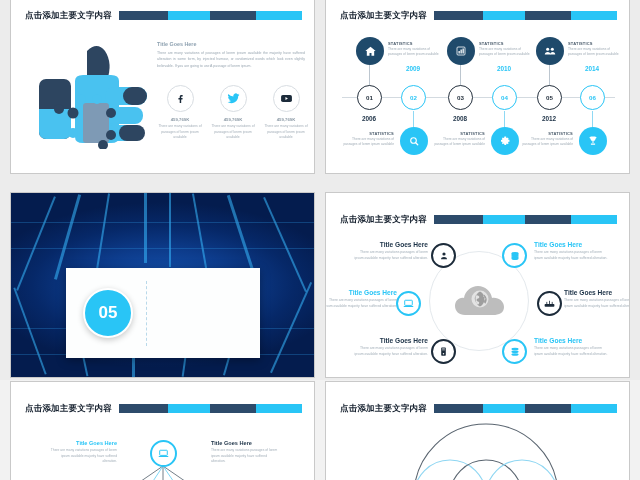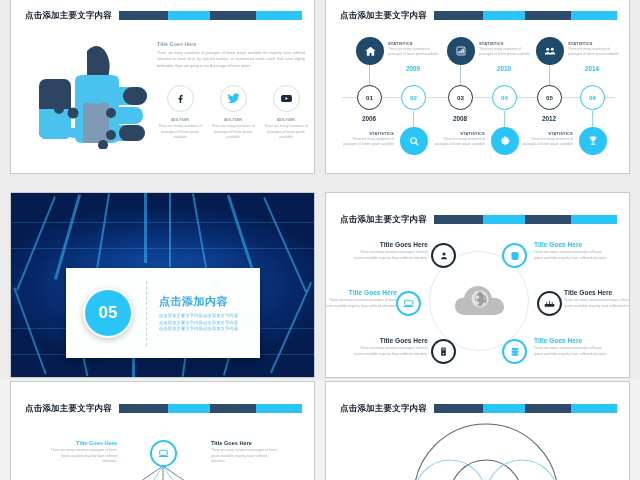--- a/index.html
+++ b/index.html
@@ -339,26 +339,20 @@
       <span class="ray" style="left:92%;bottom:0;width:2px;height:54%;transform:rotate(24deg);"></span>
       <span class="grid-l" style="left:0;right:0;top:16%;"></span>
       <span class="grid-l" style="left:0;right:0;top:30%;"></span>
       <span class="grid-l" style="left:0;right:0;bottom:26%;"></span>
       <span class="grid-l" style="left:0;right:0;bottom:12%;"></span>
     </div>
 
     <div class="s3-card">
       <div class="s3-badge">05</div>
       <div class="s3-dot"></div>
-      <div class="s3-txt">
-        <div class="s3-h">点击添加内容</div>
-        <div class="s3-l">点击添加主要文字内容点击添加文字内容</div>
-        <div class="s3-l">点击添加主要文字内容点击添加文字内容</div>
-        <div class="s3-l">点击添加主要文字内容点击添加文字内容</div>
-      </div>
     </div>
   </div>
 
   <div class="slide s-mid-r">
     <div class="hdr">
       <span class="hdr-title">点击添加主要文字内容</span>
       <span class="hdr-bars">
         <i class="d" style="width:27%"></i>
         <i class="c" style="width:23%"></i>
         <i class="d" style="width:25%"></i>

